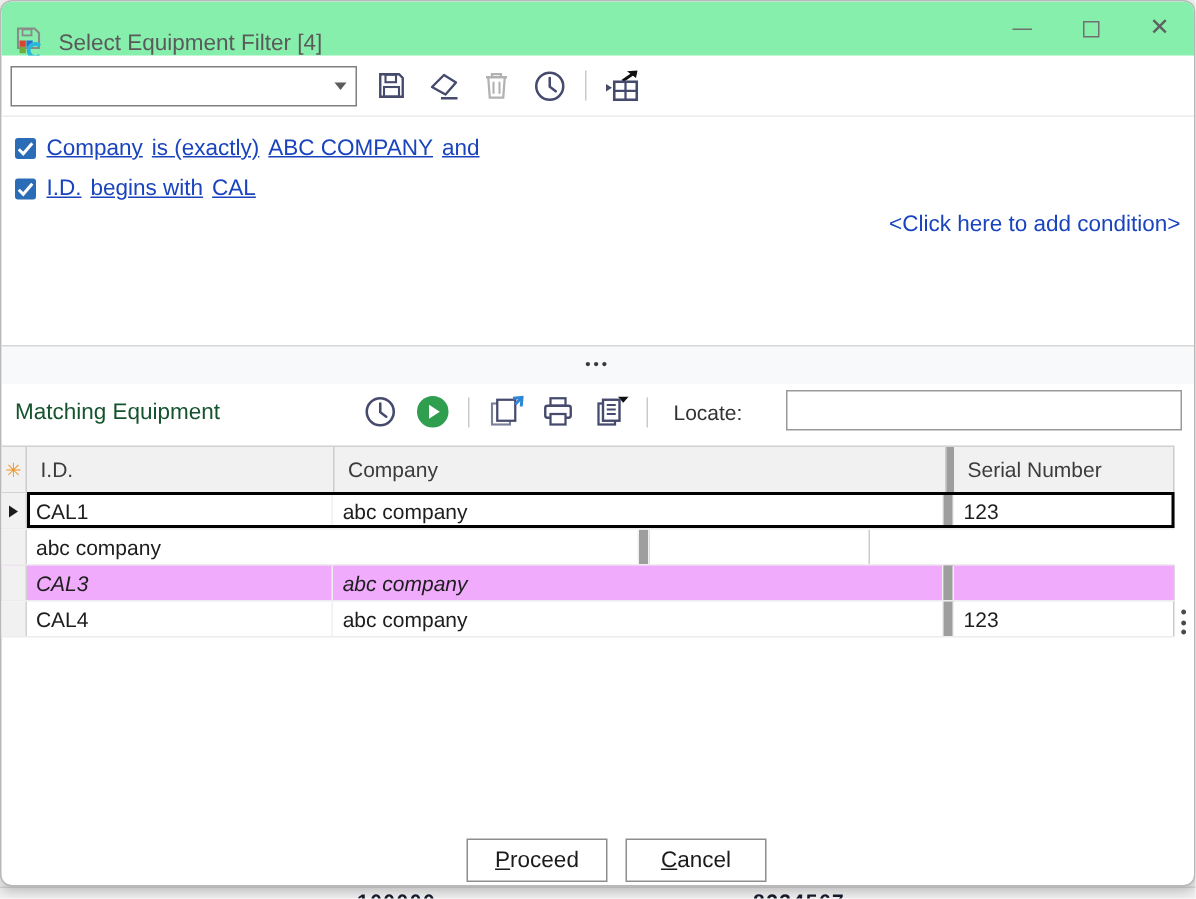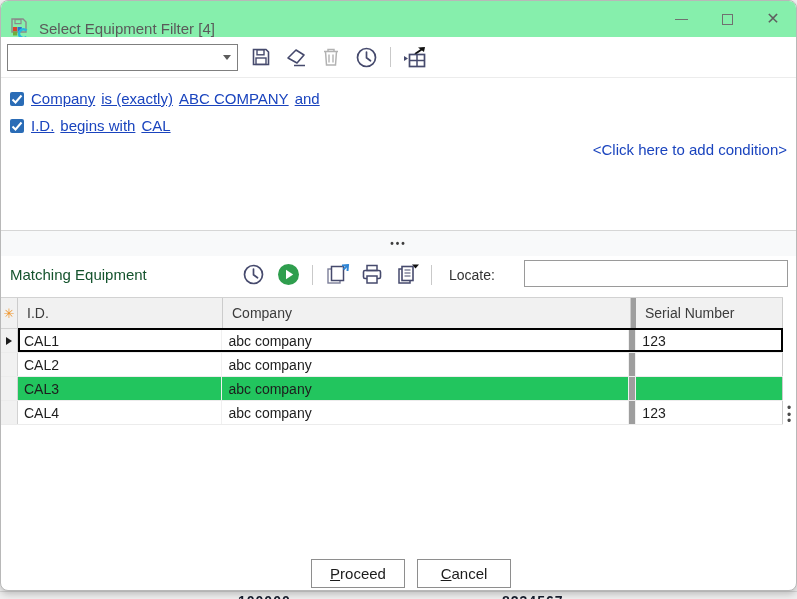--- a/index.html
+++ b/index.html
@@ -67,21 +67,21 @@
   
   .grid { position:absolute; left:0; top:296px; width:782px; }
   .grid-header { display:flex; height:32px; background:#f1f1f1; border-top:1px solid #d2d2d2; border-bottom:1px solid #d2d2d2; }
   .gh-cell { font-size:14px; color:#3c3c3c; display:flex; align-items:center; padding-left:9px; border-right:1px solid #cccccc; }
   .gh-sel { width:17px; padding-left:0; justify-content:center; }
   .col-id { width:205px; }
   .col-company { width:408px; }
   .col-serial { width:147px; border-right:1px solid #cccccc; }
   .thick-div { width:5px; background:#9e9e9e; border-right:none; padding:0; }
   .grid-row { display:flex; height:24px; background:#fff; border-bottom:1px solid #ececec; }
-  .grid-row.alt { background:#22c55e; }
+  .grid-row.alt { background:#f0abfc;font-style:italic; }
   .gr-sel { width:17px; background:#f1f1f1; border-right:1px solid #d2d2d2; display:flex; align-items:center; justify-content:center; }
   .gr-cell { font-size:14px; color:#1d1d1d; display:flex; align-items:center; padding-left:6px; border-right:1px solid #f0f0f0; overflow:hidden; }
   .grid-row .col-serial { border-right:1px solid #cccccc; }
   .grid-row.current { position:relative; }
   .grid-row.current .row-focus { position:absolute; left:17px; top:-1px; right:0; bottom:0; border:2px solid #000; pointer-events:none; }
   .cur-arrow { width:0; height:0; border-top:4.5px solid transparent; border-bottom:4.5px solid transparent; border-left:6px solid #1b1b1b; }
   .star { color:#f0962c; font-size:13px; line-height:1; }
   .grip-dots { position:absolute; left:786px; top:404px; color:#4a4a4a; font-size:12px; line-height:.55; letter-spacing:0; text-align:center; }
 
   
@@ -266,21 +266,20 @@
         </div>
       <div class="gr-cell col-id">CAL1</div>
       <div class="gr-cell col-company">abc company</div>
       <div class="gr-cell thick-div"></div>
       <div class="gr-cell col-serial">123</div>
       <div class="row-focus"></div>
     </div>
 
     <div class="grid-row">
       <div class="gr-sel"></div>
-      <div class="gr-cell col-id">CAL2</div>
       <div class="gr-cell col-company">abc company</div>
       <div class="gr-cell thick-div"></div>
       <div class="gr-cell col-serial"></div>
     </div>
 
     <div class="grid-row alt">
       <div class="gr-sel"></div>
       <div class="gr-cell col-id">CAL3</div>
       <div class="gr-cell col-company">abc company</div>
       <div class="gr-cell thick-div"></div>

